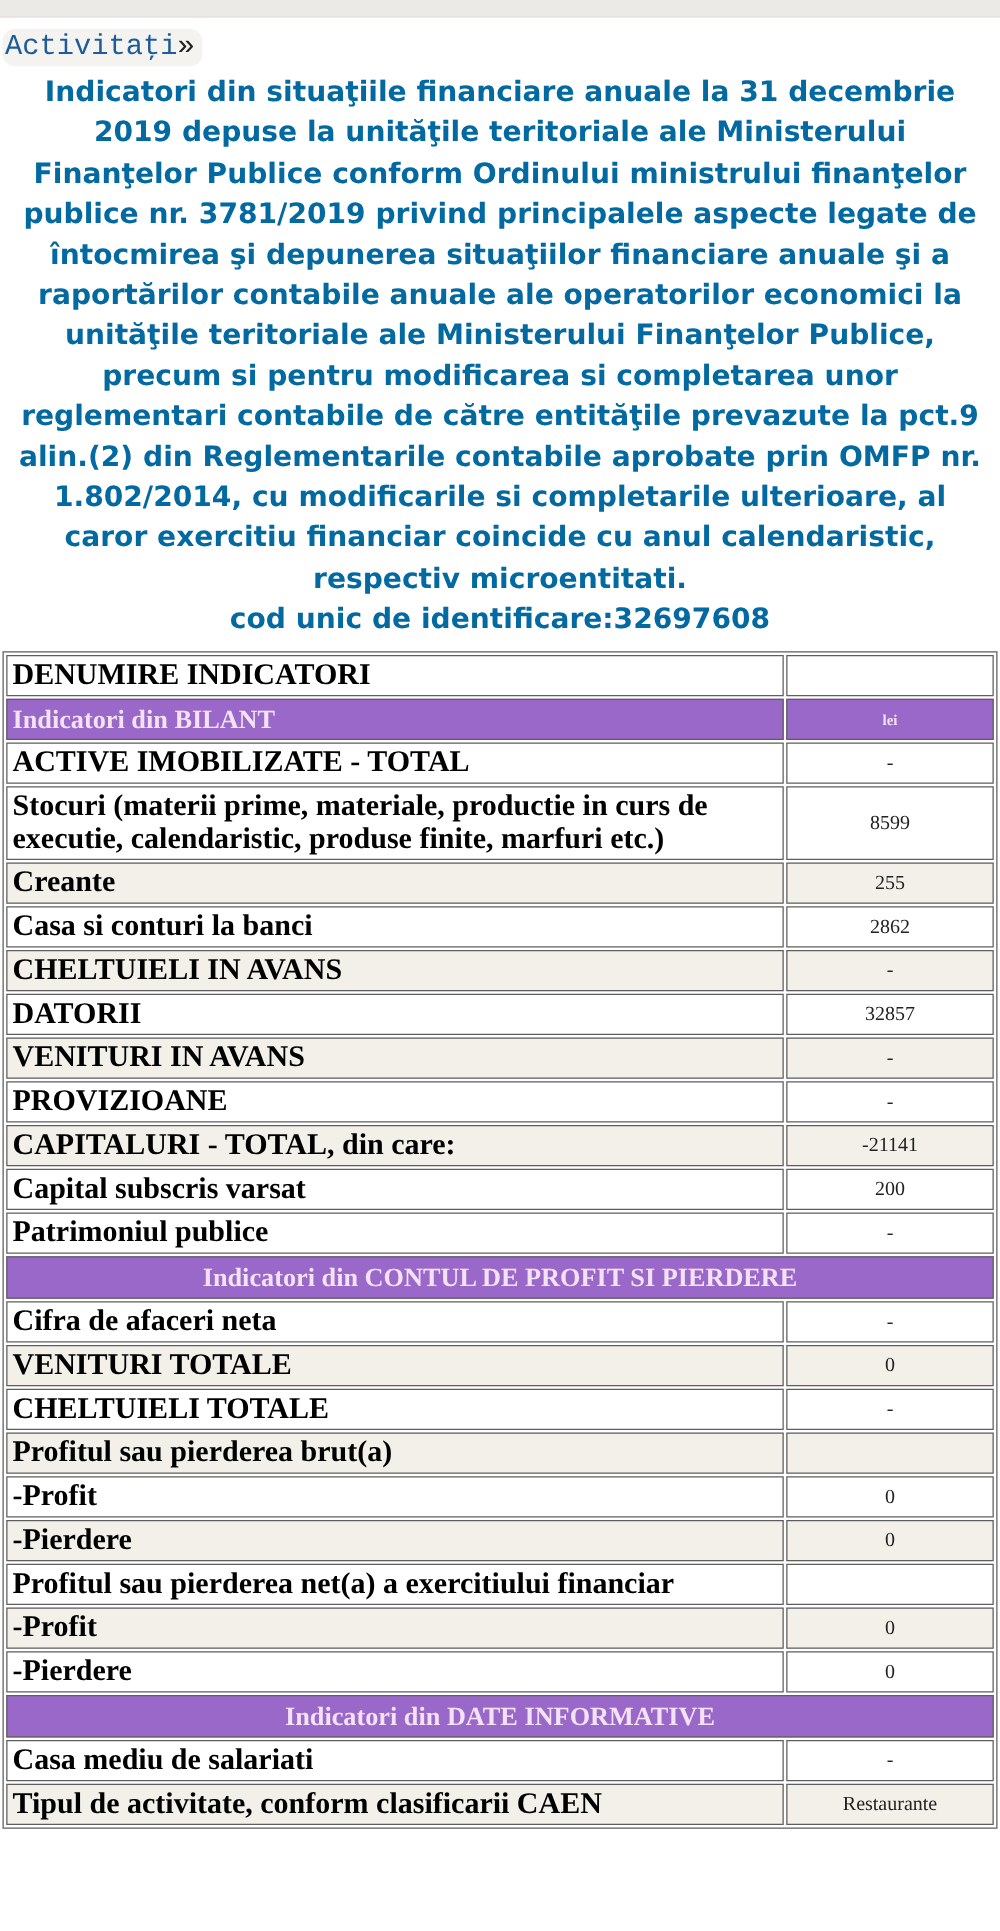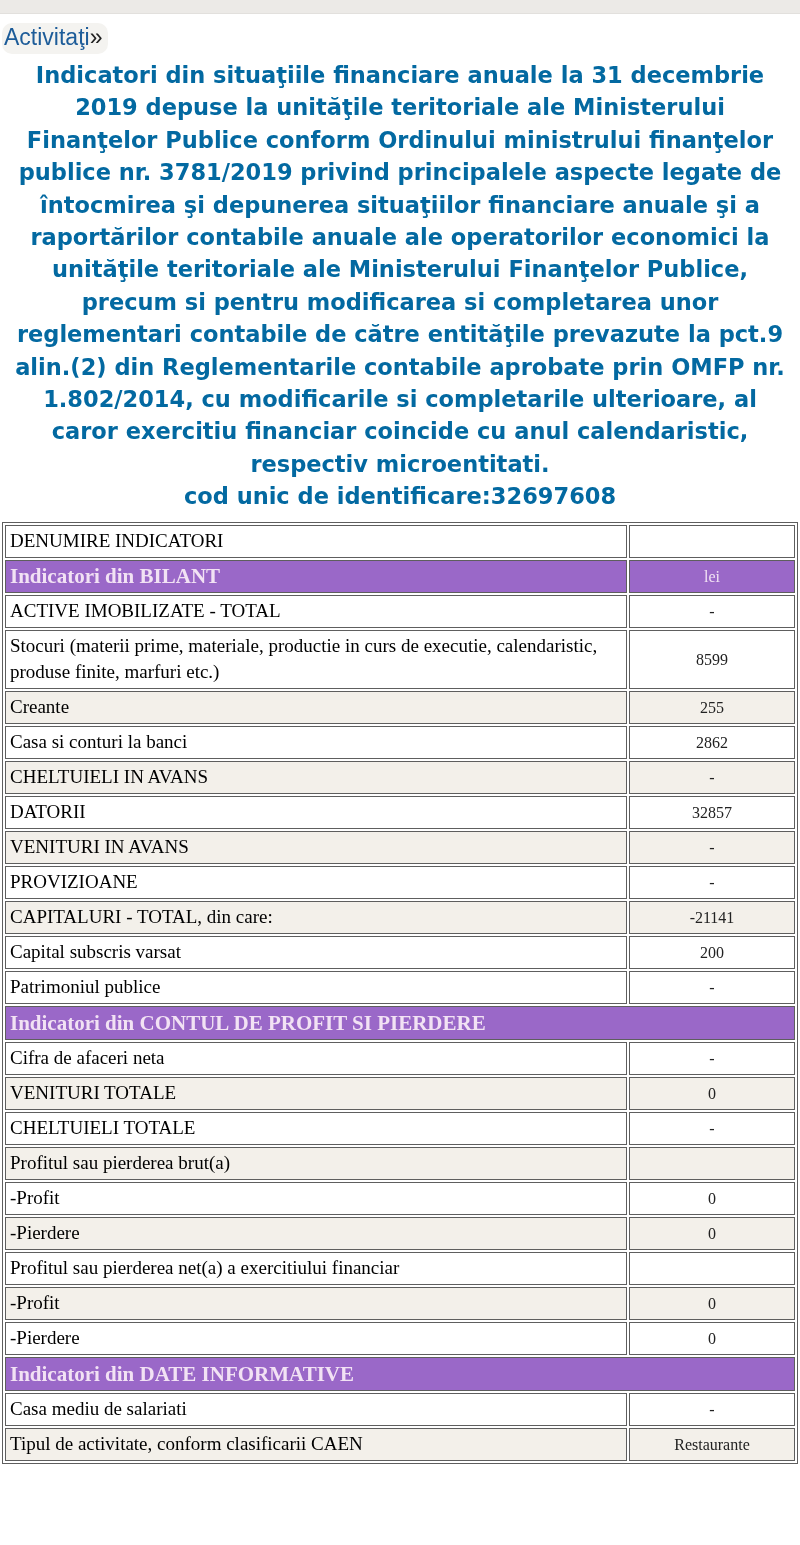--- a/index.html
+++ b/index.html
@@ -22,21 +22,21 @@
     background:#eceae7;
     border-bottom:1px solid #e2e0dd;
   }
   .link-wrap{
     margin:9px 0 0 2px;
   }
   .activ-link{
     display:inline-block;
     background:#f4f3f0;
     padding:1px 6px 3px 2px;
-    font-family:Liberation Sans, sans-serif;
+    font-family:Liberation Mono, monospace;
     font-size:23px;
     text-decoration:none;
     border-radius:10px;
   }
   .activ-link .lbl{color:var(--link);}
   .activ-link .arrow{color:#222222;}
   .heading{
     font-family:"DejaVu Sans", sans-serif;
     font-weight:bold;
     font-size:22.5px;
@@ -52,53 +52,55 @@
     border-collapse:separate;
     border-spacing:2px;
     border:1px solid var(--border);
     background:#ffffff;
   }
   table.indicators td{
     border:1px solid var(--border);
     background:#ffffff;
   }
   td.label-cell{
-    font-size:19px;
+    font-size:24px;
     line-height:26px;
     padding:2px 4px 3px 4px;
     height:31px;
     color:#000000;
     text-align:left;
+    font-weight:bold;
   }
   td.value-cell{
     width:166px;
     text-align:center;
     font-size:16px;
     line-height:20px;
     padding:2px 4px;
     color:#222222;
   }
   tr.shade td{background:var(--shade);}
   tr.section td{
     background:var(--purple);
     color:var(--purple-text);
     font-weight:bold;
     font-size:21px;
   }
   tr.section td.label-cell{font-size:21px;}
   tr.section td.span-cell{
+    text-align:center;
     font-size:21px;
     line-height:26px;
     padding:3px 4px;
     height:31px;
     margin-left:22px;
   }
   tr.section td.value-cell{
-    font-weight:normal;
-    font-size:16px;
+    font-weight:bold;
+    font-size:12px;
   }
 </style>
 </head>
 <body>
 
 <div class="top-strip"></div>
 
 <div class="link-wrap">
   <a href="#" class="activ-link"><span class="lbl">Activitaţi</span><span class="arrow">»</span></a>
 </div>

